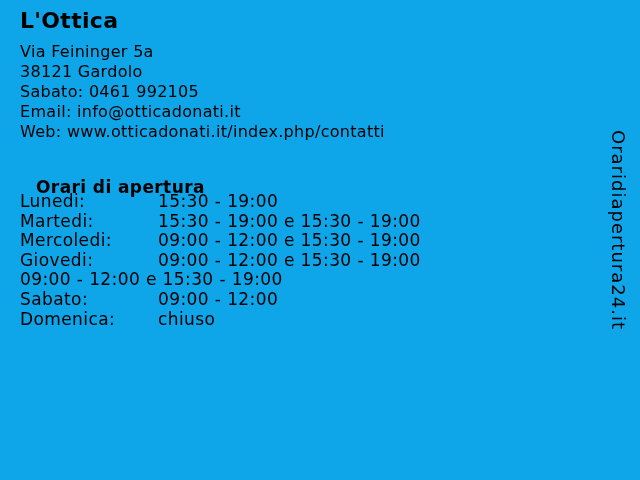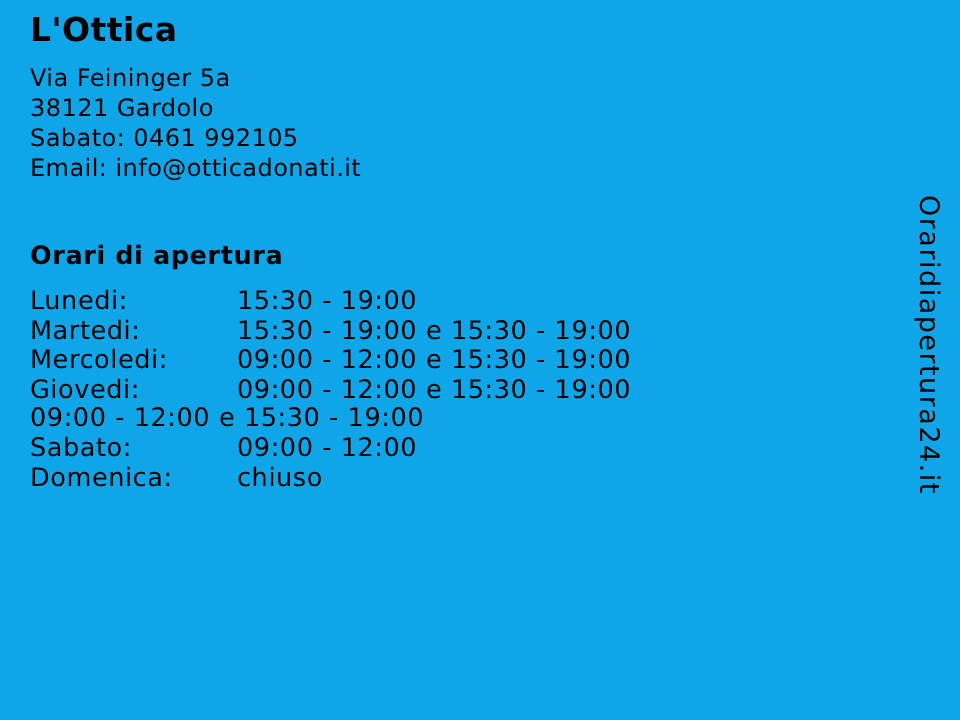--- a/index.html
+++ b/index.html
@@ -32,21 +32,21 @@
     top: 42px;
     font-size: 16px;
     line-height: 20px;
     letter-spacing: 0.3px;
     white-space: nowrap;
   }
   .hours-title {
     position: absolute;
     left: 20px;
     top: 161px;
-    margin: 0;
+    margin: 16px;
     font-size: 17px;
     font-weight: bold;
     letter-spacing: 0.4px;
     white-space: nowrap;
   }
   .hours-table {
     position: absolute;
     left: 20px;
     top: 192px;
     font-size: 17px;
@@ -81,20 +81,21 @@
 
 <div class="page">
 
   <h1 class="business-name">L'Ottica</h1>
 
   <div class="contact-block">
     <div>Via Feininger 5a</div>
     <div>38121 Gardolo</div>
     <div><span>Sabato:</span> <span>0461 992105</span></div>
     <div><span>Email:</span> <span>info@otticadonati.it</span></div>
+    <div><span>Web:</span> <span>www.otticadonati.it/index.php/contatti</span></div>
   </div>
 
   <h2 class="hours-title">Orari di apertura</h2>
 
   <div class="hours-table">
     <div class="hours-row">
       <span class="day">Lunedi:</span>
       <span class="time">15:30 - 19:00</span>
     </div>
     <div class="hours-row">

